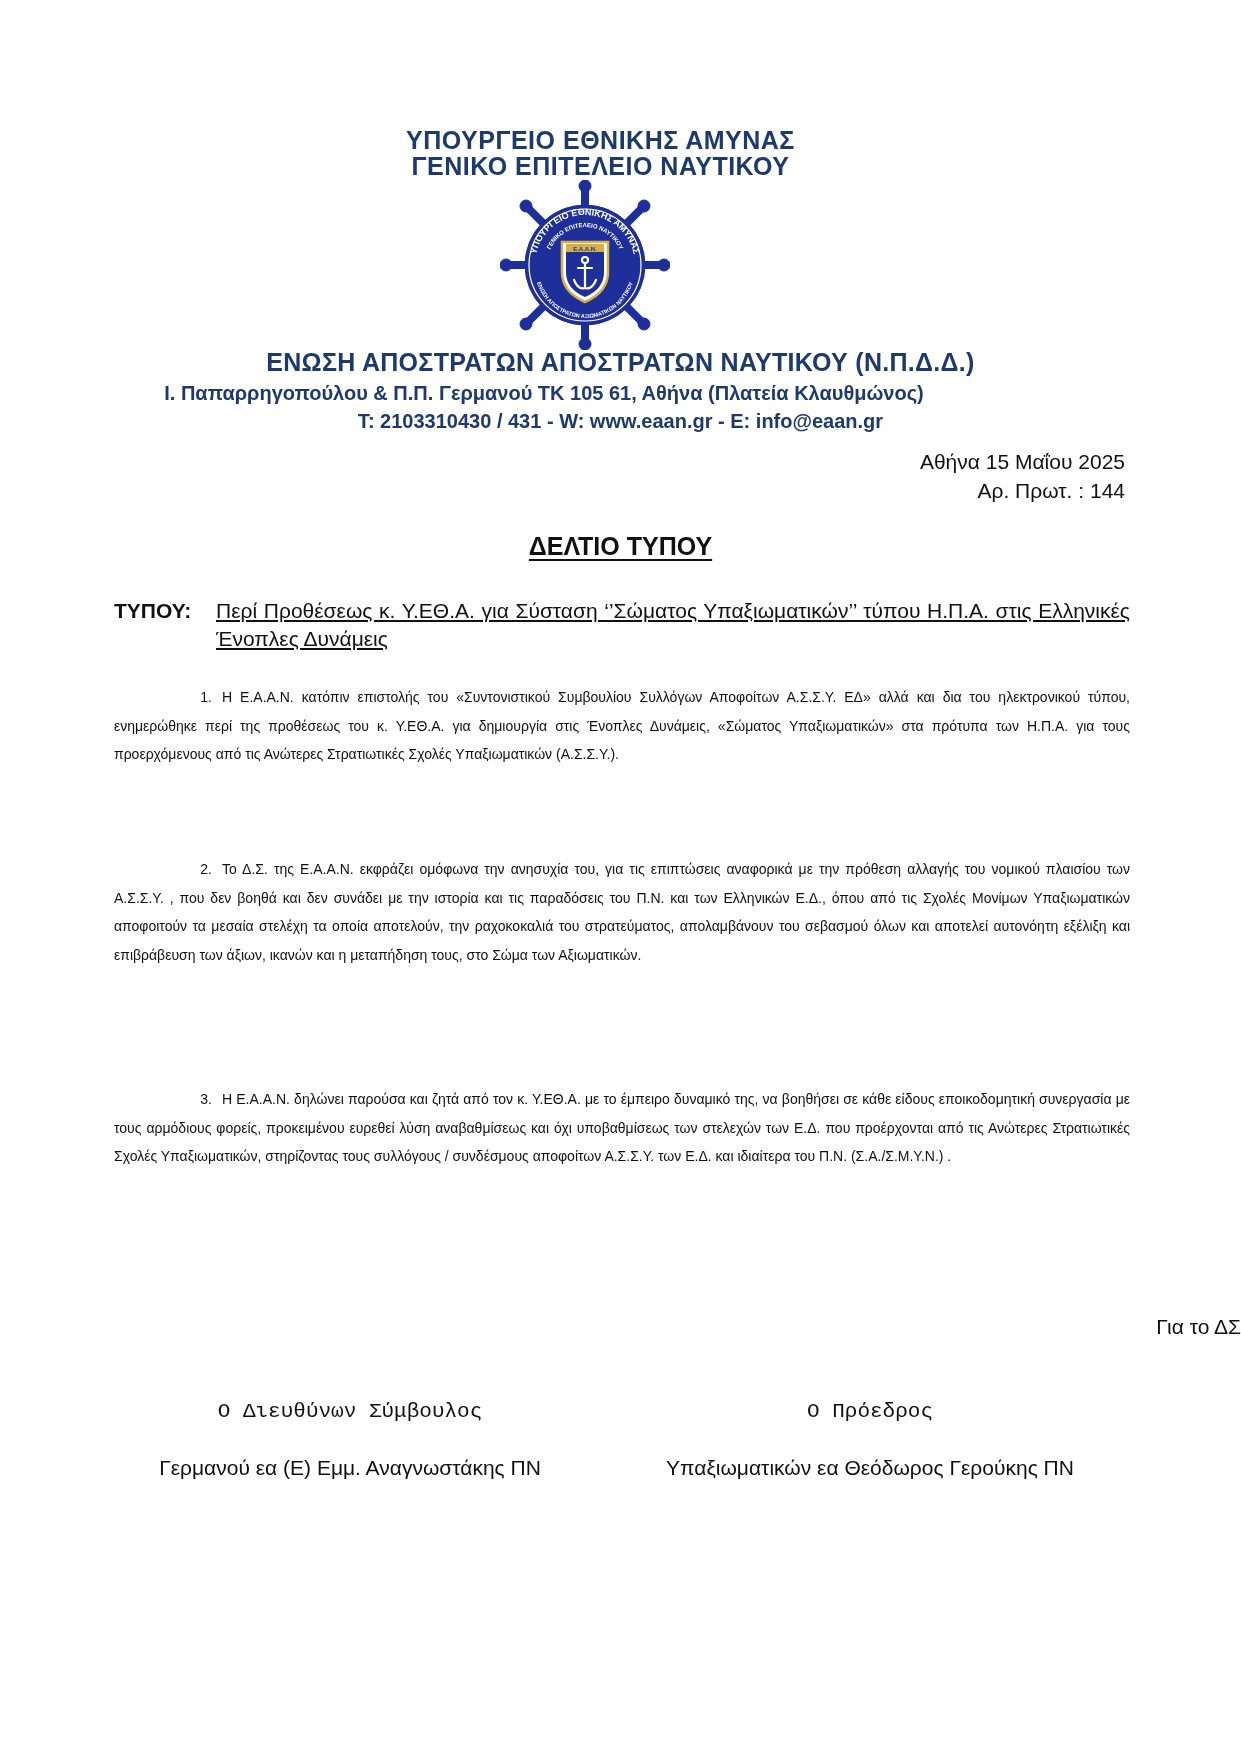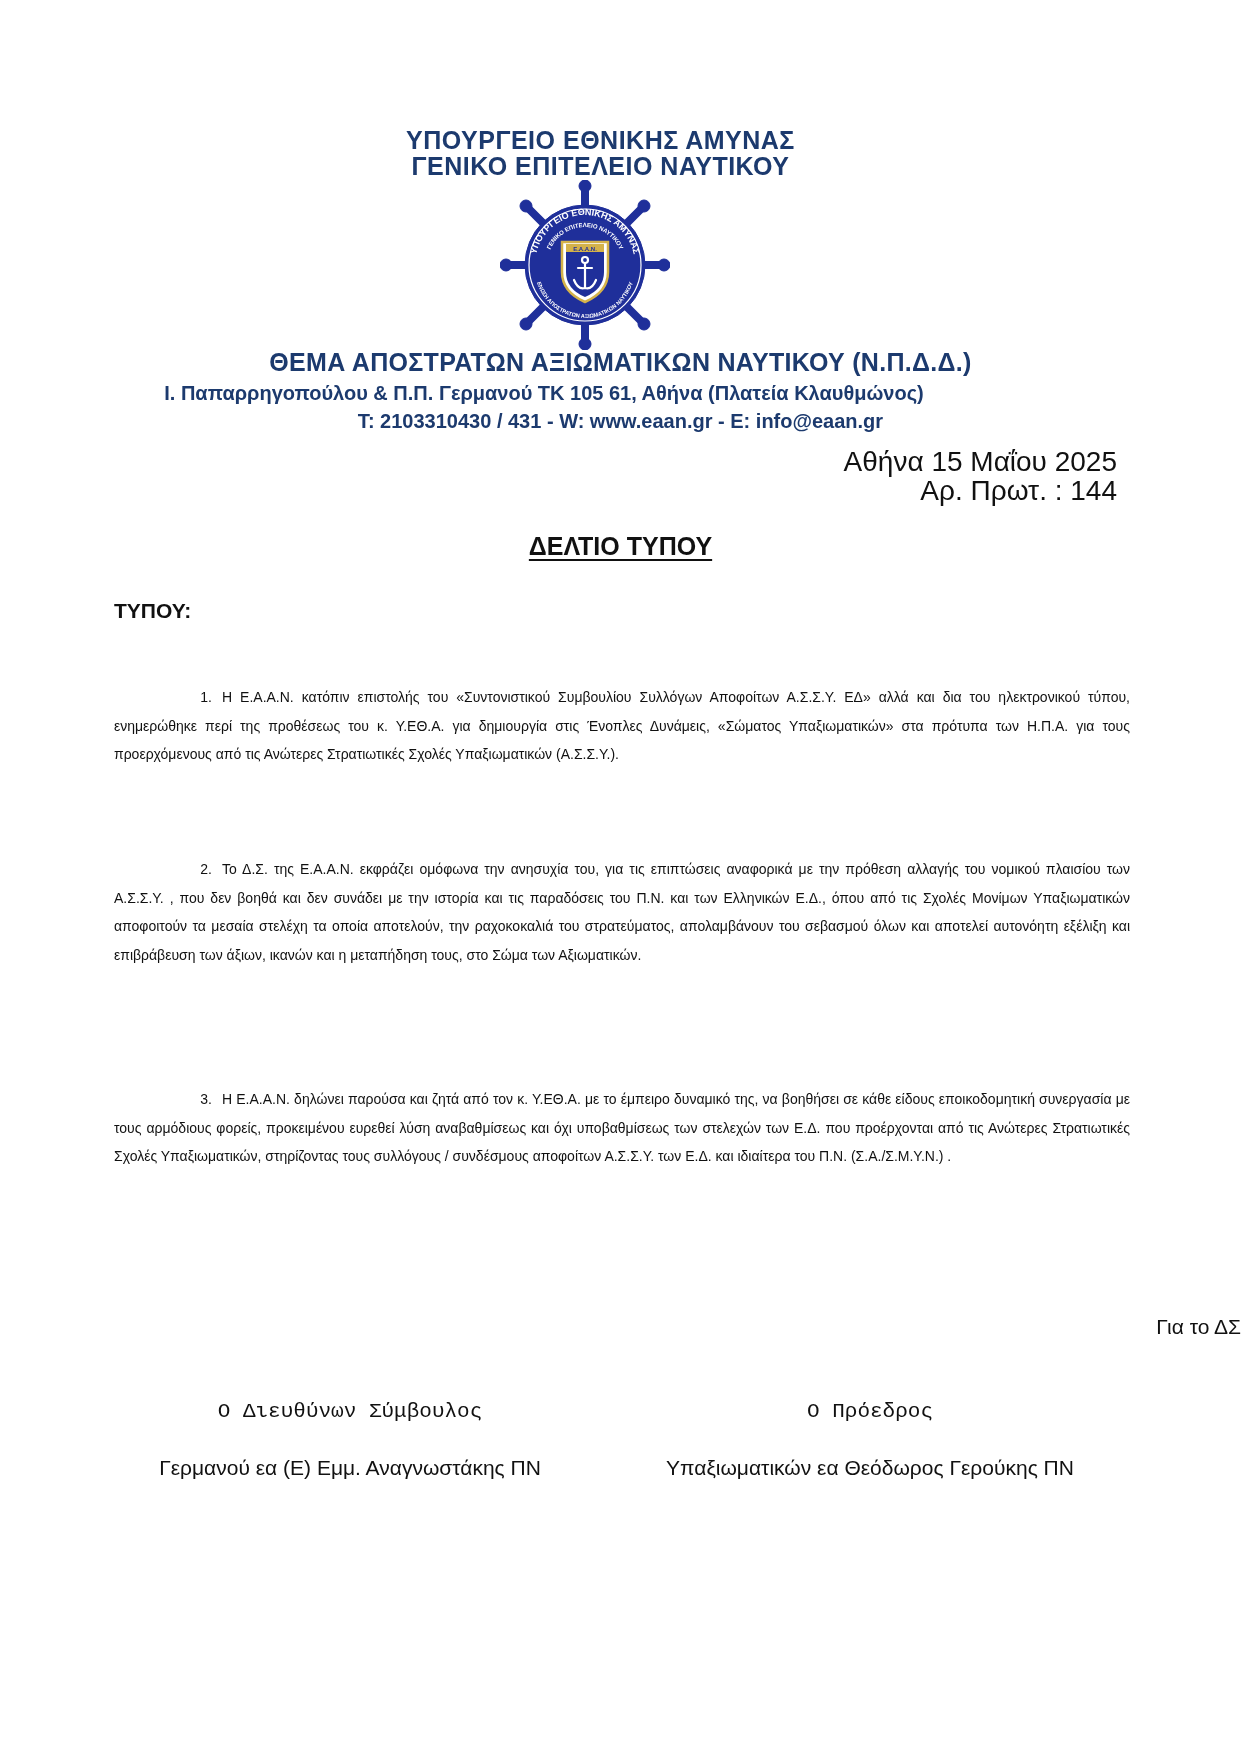--- a/index.html
+++ b/index.html
@@ -4,21 +4,21 @@
 <style>
   html, body { margin:0; padding:0; background:#ffffff; }
   body { width:1241px; height:1754px; position:relative; overflow:hidden; font-family:"Liberation Sans", sans-serif; color:#111; }
   .hdr-title { position:absolute; left:0; width:1241px; text-align:center; font-weight:bold; color:#1c3a6e; font-family:"Liberation Sans", sans-serif; }
   .hdr1 { top:126px; font-size:25px; letter-spacing:0.5px; left:-20px; }
   .hdr2 { top:152px; font-size:25px; letter-spacing:0.5px; left:-20px; }
   .logo { position:absolute; left:500px; top:180px; width:170px; height:170px; }
   .org { position:absolute; top:348px; left:0; width:1241px; text-align:center; font-weight:bold; color:#1c3a6e; font-size:25px; letter-spacing:0.3px; }
   .addr { position:absolute; top:382px; left:15px; width:1058px; text-align:center; font-weight:bold; color:#1c3a6e; font-size:20px; }
   .contact { position:absolute; top:410px; left:0; width:1241px; text-align:center; font-weight:bold; color:#1c3a6e; font-size:20px; }
-  .dateblk { position:absolute; right:124px; top:447px; text-align:right; font-size:28px; line-height:29px; }
+  .dateblk { position:absolute; right:116px; top:447px; text-align:right; font-size:21px; line-height:29px; }
   .title { position:absolute; top:532px; left:0; width:1241px; text-align:center; font-weight:bold; font-size:25px; text-decoration:underline; text-underline-offset:4px; }
   .subject { position:absolute; top:597px; left:114px; width:1016px; font-size:21px; line-height:28px; display:flex; }
   .subject .lbl { font-weight:bold; width:102px; flex:none; }
   .subject .txt { text-decoration:underline; text-align:justify; text-align-last:left; }
   .para { position:absolute; left:114px; width:1016px; font-size:14px; line-height:28.6px; text-align:justify; }
   .para .num { display:inline-block; width:108px; text-align:right; padding-right:10px; box-sizing:border-box; }
   .p1 { top:683px; }
   .p2 { top:855px; }
   .p3 { top:1085px; }
   .sign-center { position:absolute; top:1315px; left:0; width:1241px; text-align:right; font-size:21px; }
@@ -72,34 +72,35 @@
 
       <g stroke="#ffffff" stroke-width="2.2" fill="none" stroke-linecap="round">
         <circle cx="85" cy="80" r="3"></circle>
         <line x1="85" y1="83" x2="85" y2="108"></line>
         <line x1="78" y1="88" x2="92" y2="88"></line>
         <path d="M 74 100 Q 78 110 85 108 Q 92 110 96 100"></path>
       </g>
     </svg>
   </div>
 
-  <div class="org">ΘΕΜΑ ΑΠΟΣΤΡΑΤΩΝ ΑΞΙΩΜΑΤΙΚΩΝ ΝΑΥΤΙΚΟΥ (Ν.Π.Δ.Δ.)</div>
+  <div class="org">ΕΝΩΣΗ ΑΠΟΣΤΡΑΤΩΝ ΑΠΟΣΤΡΑΤΩΝ ΝΑΥΤΙΚΟΥ (Ν.Π.Δ.Δ.)</div>
   <div class="addr">Ι. Παπαρρηγοπούλου &amp; Π.Π. Γερμανού ΤΚ 105 61, Αθήνα (Πλατεία Κλαυθμώνος)</div>
   <div class="contact">Τ: 2103310430 / 431 - W: www.eaan.gr - E: info@eaan.gr</div>
 </div>
 
 <div class="dateblk">
   <div>Αθήνα 15 Μαΐου  2025</div>
   <div>Αρ. Πρωτ. : 144</div>
 </div>
 
 <div class="title">ΔΕΛΤΙΟ ΤΥΠΟΥ</div>
 
 <div class="subject">
   <span class="lbl">ΤΥΠΟΥ:</span>
+  <span class="txt">Περί Προθέσεως κ. Υ.ΕΘ.Α. για  Σύσταση ‘’Σώματος Υπαξιωματικών’’ τύπου Η.Π.Α. στις Ελληνικές Ένοπλες Δυνάμεις</span>
 </div>
 
 <div class="para p1">
   <span class="num">1.</span><span>Η  Ε.Α.Α.Ν. κατόπιν επιστολής του «Συντονιστικού Συμβουλίου  Συλλόγων Αποφοίτων Α.Σ.Σ.Υ. ΕΔ» αλλά και δια του ηλεκτρονικού τύπου, ενημερώθηκε περί της προθέσεως του κ. Υ.ΕΘ.Α. για δημιουργία στις Ένοπλες Δυνάμεις, «Σώματος Υπαξιωματικών» στα πρότυπα των Η.Π.Α. για τους προερχόμενους από τις Ανώτερες Στρατιωτικές Σχολές Υπαξιωματικών (Α.Σ.Σ.Υ.).</span>
 </div>
 
 <div class="para p2">
   <span class="num">2.</span><span>Το Δ.Σ. της Ε.Α.Α.Ν. εκφράζει ομόφωνα την ανησυχία του, για τις επιπτώσεις αναφορικά με την πρόθεση αλλαγής του νομικού πλαισίου των Α.Σ.Σ.Υ. , που δεν βοηθά και δεν συνάδει με την ιστορία και τις παραδόσεις του Π.Ν. και των Ελληνικών Ε.Δ., όπου από τις Σχολές Μονίμων Υπαξιωματικών αποφοιτούν τα μεσαία στελέχη τα οποία αποτελούν, την ραχοκοκαλιά του στρατεύματος, απολαμβάνουν του σεβασμού όλων και αποτελεί αυτονόητη εξέλιξη και επιβράβευση των άξιων, ικανών και η μεταπήδηση τους, στο Σώμα των Αξιωματικών.</span>
 </div>
 

